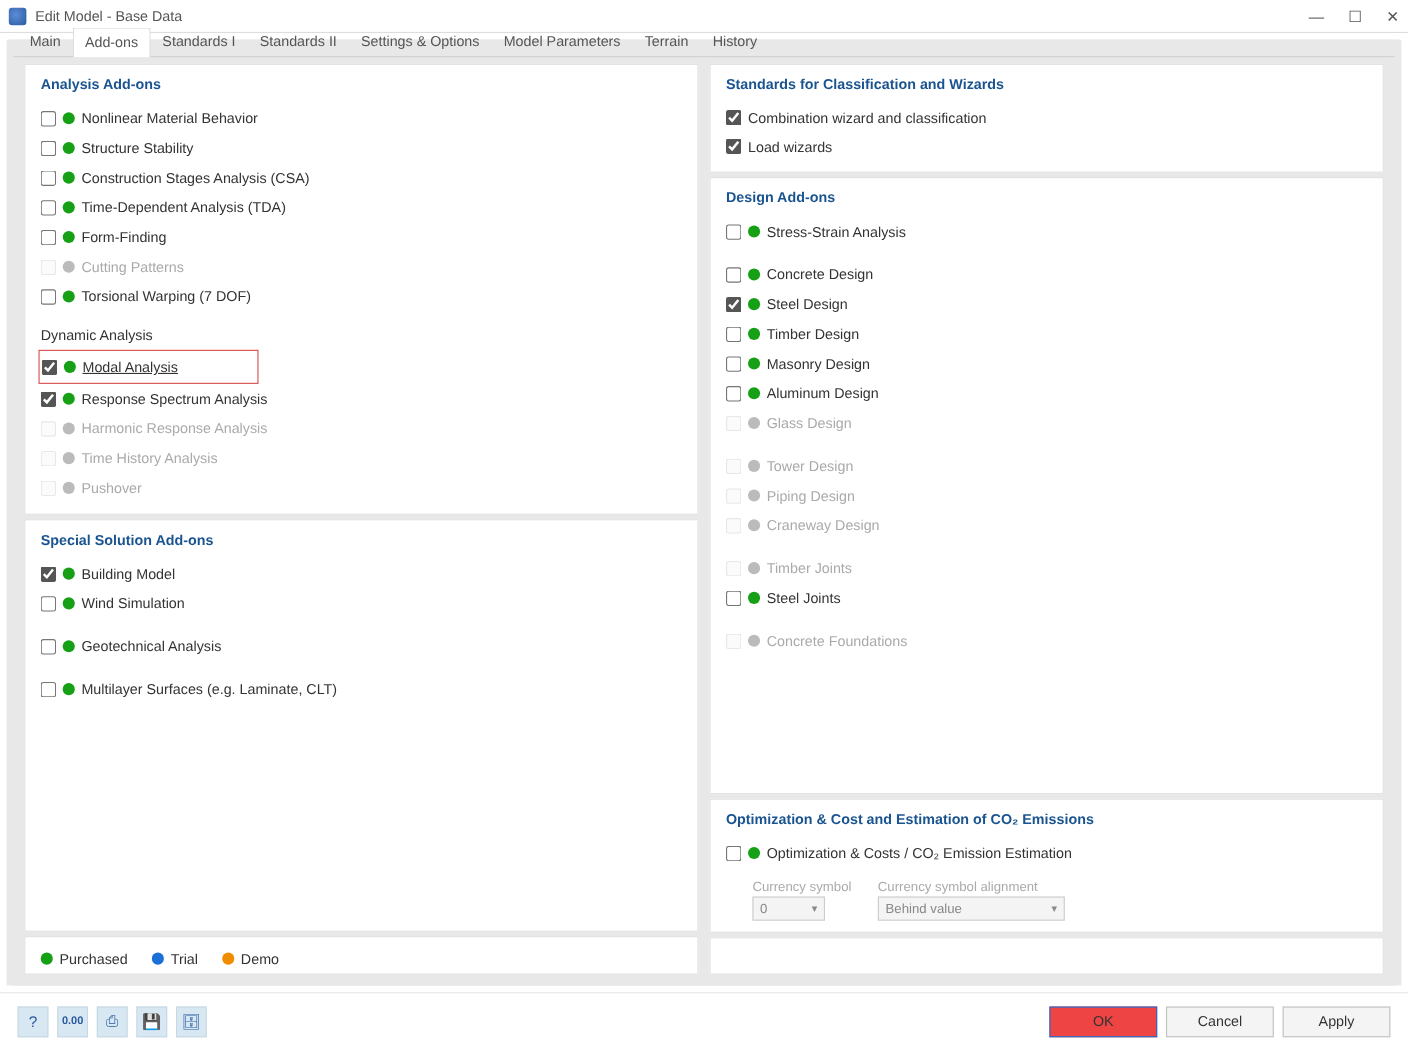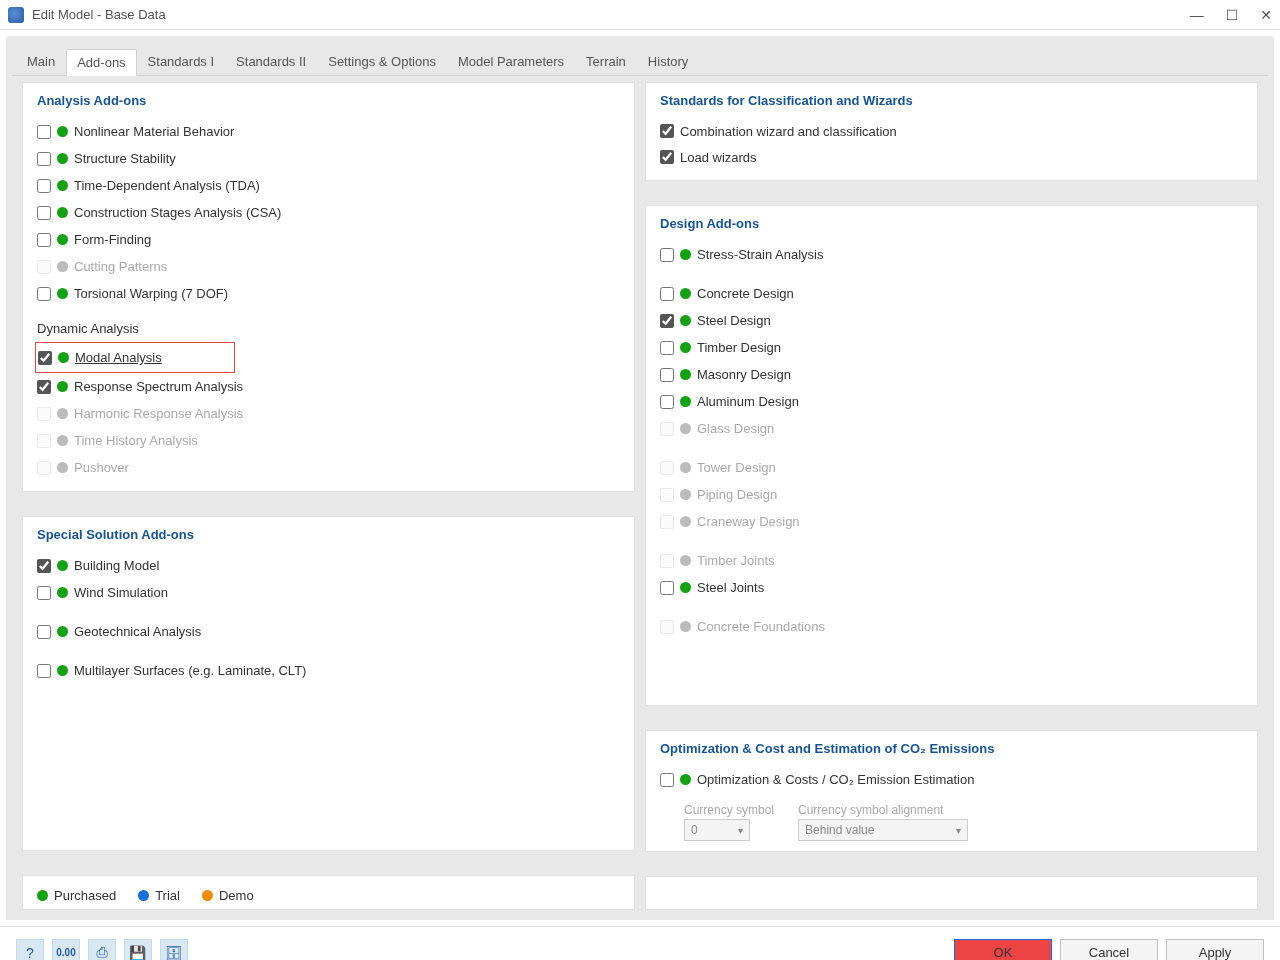--- a/index.html
+++ b/index.html
@@ -27,21 +27,21 @@
 }
 .titlebar .title { flex: 1; color: #555; font-size: 13px; }
 .titlebar .win-btns { display: flex; gap: 22px; color: #555; font-size: 14px; }
 .titlebar .win-btns span { cursor: default; }
 .tabbar {
   display: flex;
   background: #e8e8e8;
   border-bottom: 1px solid #d0d0d0;
   padding: 0 4px;
   margin: 6px;
-  height: 40px;
+  height: 16px;
   align-items: flex-end;
 }
 .tab {
   padding: 5px 10px 6px;
   color: #555;
   cursor: default;
   border: 1px solid transparent;
   border-bottom: none;
   font-size: 13px;
 }
@@ -53,21 +53,21 @@
   top: 1px;
 }
 .content {
   display: flex;
   gap: 10px;
   padding: 0 10px 10px;
   background: #e8e8e8;
   margin: 0 6px 6px;
   height: calc(960px - 30px - 40px - 52px);
 }
-.col { flex: 1; display: flex; flex-direction: column; gap: 24px; }
+.col { flex: 1; display: flex; flex-direction: column; gap: 4px; }
 .panel {
   background: #fff;
   border: 1px solid #e0e0e0;
   padding: 10px 14px;
 }
 .panel.grow { flex: 1; }
 .panel h3 {
   color: #1a5490;
   font-size: 13px;
   font-weight: 600;
@@ -192,26 +192,26 @@
               <span class="lbl">Nonlinear Material Behavior</span>
             </div>
             <div class="item">
               <input type="checkbox" style="">
               <span class="dot green"></span>
               <span class="lbl">Structure Stability</span>
             </div>
             <div class="item">
               <input type="checkbox" style="">
               <span class="dot green"></span>
+              <span class="lbl">Construction Stages Analysis (CSA)</span>
+            </div>
+            <div class="item">
+              <input type="checkbox" style="">
+              <span class="dot green"></span>
               <span class="lbl">Time-Dependent Analysis (TDA)</span>
-            </div>
-            <div class="item">
-              <input type="checkbox" style="">
-              <span class="dot green"></span>
-              <span class="lbl">Construction Stages Analysis (CSA)</span>
             </div>
             <div class="item">
               <input type="checkbox" style="">
               <span class="dot green"></span>
               <span class="lbl">Form-Finding</span>
             </div>
             <div class="item disabled">
               <input type="checkbox" disabled="" style="">
               <span class="dot gray"></span>
               <span class="lbl">Cutting Patterns</span>

